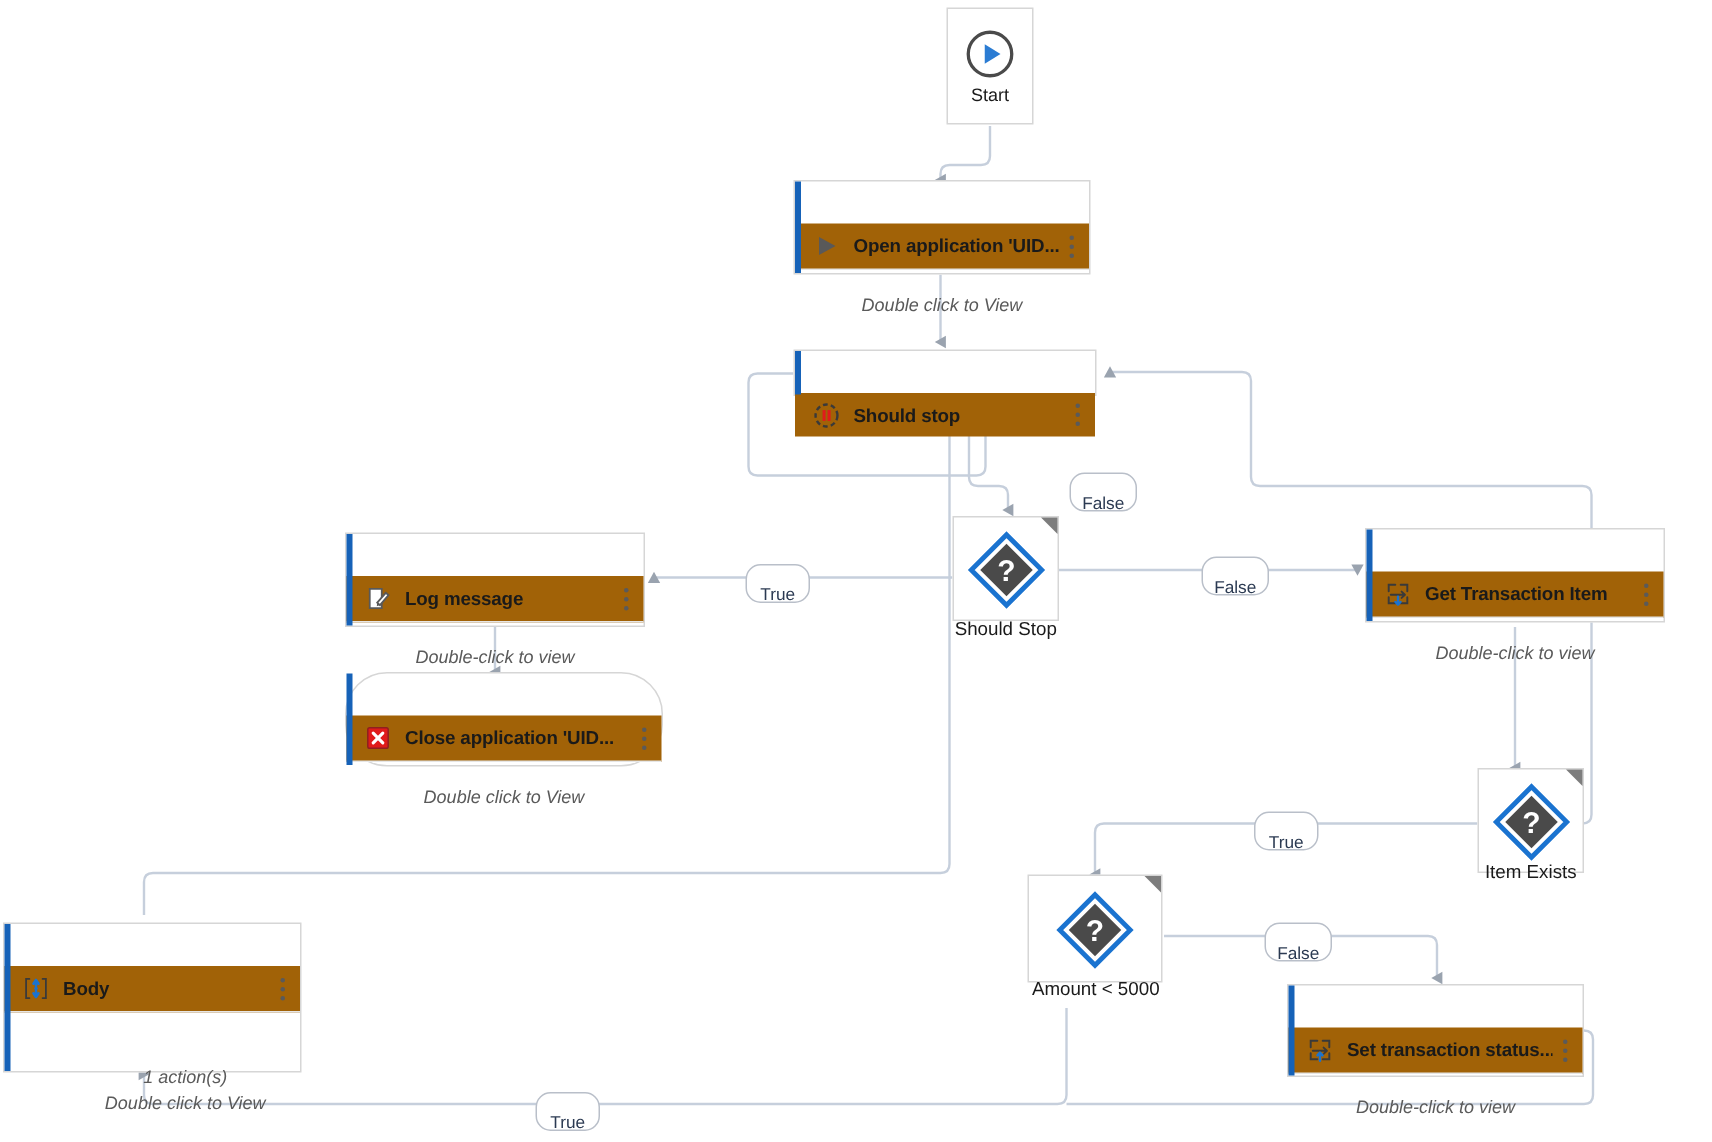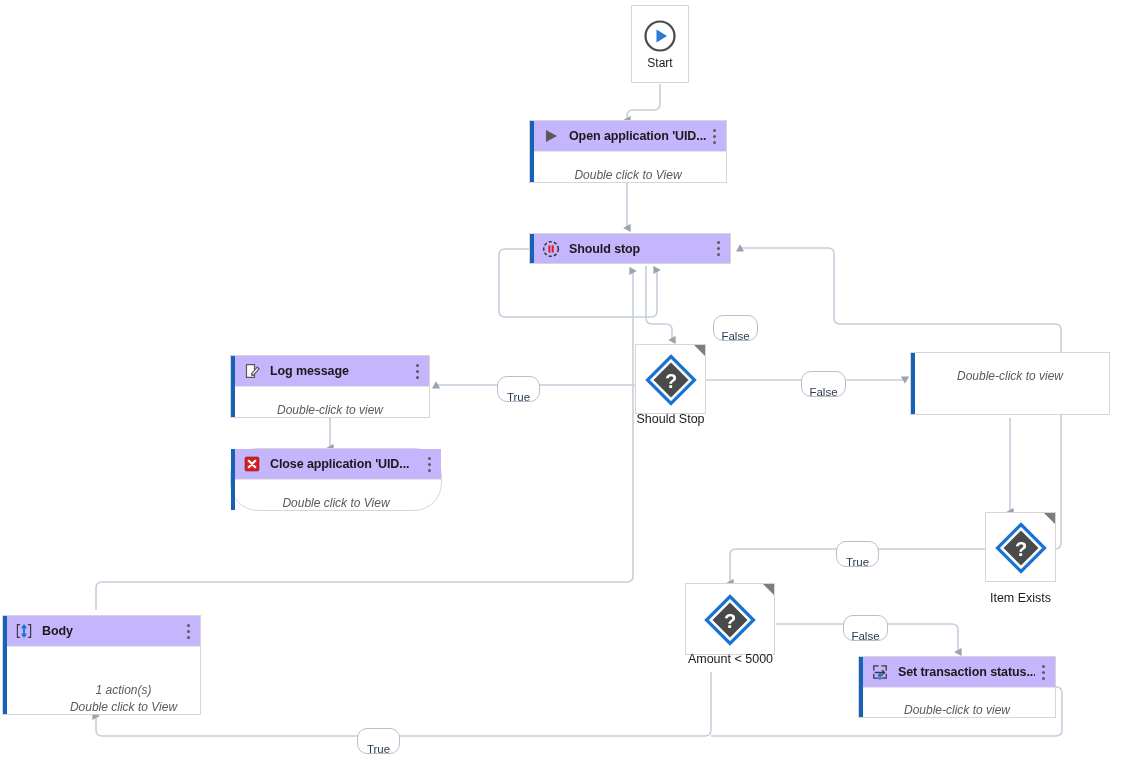--- a/index.html
+++ b/index.html
@@ -13,22 +13,22 @@
 
   
   .node{
     position:absolute;background:#ffffff;border:1px solid #d6d6d6;
     box-sizing:border-box;
   }
   .node .accent{
     position:absolute;left:0;top:0;bottom:0;width:4px;background:#1662b8;
   }
   .node .hdr{
-    display:flex;align-items:center;height:30px;background:#c4b5fd;
-    border-bottom:1px solid #e6e6e6;padding-left:12px;padding-right:4px;
+    display:flex;align-items:center;height:30px;background:#a16207;
+    border-bottom:1px solid #e6e6e6;padding-left:12px;padding-right:4px;margin-top:28px;
   }
   .node .hdr .ttl{
     font-size:12.5px;font-weight:bold;color:#1a1a1a;white-space:nowrap;
     overflow:hidden;flex:1;margin-left:9px;letter-spacing:-0.1px;
   }
   .node .body{
     display:flex;flex-direction:column;align-items:center;justify-content:flex-end;
     font-size:12px;font-style:italic;color:#5a5a5a;text-align:center;line-height:17px;
   }
   .kebab{width:16px;height:22px;display:flex;flex-direction:column;
@@ -214,36 +214,52 @@
           <i></i>
       </span>
     </div>
     <div class="body" style="height:32px;">
       <span>Double click to View</span>
     </div>
   </div>
 
   <div class="node" style="left:910px;top:352px;width:200px;height:63px;">
     <span class="accent"></span>
+    <div class="hdr">
+      <span class="ic">
+        <svg viewBox="0 0 18 18" width="18" height="18">
+          <path d="M2.8,7.2 L2.8,2.8 L7.2,2.8 M10.8,2.8 L15.2,2.8 L15.2,7.2" fill="none" stroke="#3a3a3a" stroke-width="1.3" stroke-linecap="round"></path>
+          <path d="M4.2,9.5 L13.5,9.5 M11.4,7.4 L13.6,9.5 L11.4,11.6" fill="none" stroke="#3a3a3a" stroke-width="1.3" stroke-linecap="round" stroke-linejoin="round"></path>
+          <path d="M2.8,11.2 L2.8,15.2 L7.2,15.2 M10.8,15.2 L15.2,15.2 L15.2,11.2" fill="none" stroke="#3a3a3a" stroke-width="1.3" stroke-linecap="round"></path>
+          <path d="M9,10.8 L9,16 M7.3,14.3 L9,16.1 L10.7,14.3" fill="none" stroke="#1a73d0" stroke-width="1.6" stroke-linecap="round" stroke-linejoin="round"></path>
+        </svg>
+      </span>
+      <span class="ttl">Get Transaction Item</span>
+      <span class="kebab">
+        <i></i>
+          <i></i>
+          <i></i>
+      </span>
+    </div>
     <div class="body" style="height:32px;">
       <span>Double-click to view</span>
     </div>
   </div>
 
   <div class="decnode" style="left:985px;top:512px;width:71px;height:70px;">
     <span class="corner"></span>
     <span class="dia" style="top:9px;">
       <svg viewBox="0 0 52 52" width="52" height="52">
         <path d="M26,2.5 L49.5,26 L26,49.5 L2.5,26 Z" fill="#ffffff" stroke="#1a73d0" stroke-width="3.2"></path>
         <path d="M26,8.5 L43.5,26 L26,43.5 L8.5,26 Z" fill="#4a4a4a"></path>
         <text x="26" y="33.5" font-family="Liberation Sans, sans-serif" font-size="20" font-weight="bold" fill="#ffffff" text-anchor="middle">?</text>
       </svg>
     </span>
   </div>
-  <div class="declabel" style="left:955px;top:591px;width:131px;">Item Exists</div>
+  <div class="declabel" style="left:955px;top:574px;width:131px;">Item Exists</div>
 
   <div class="decnode" style="left:685px;top:583px;width:90px;height:72px;">
     <span class="corner"></span>
     <span class="dia" style="top:10px;">
       <svg viewBox="0 0 52 52" width="52" height="52">
         <path d="M26,2.5 L49.5,26 L26,49.5 L2.5,26 Z" fill="#ffffff" stroke="#1a73d0" stroke-width="3.2"></path>
         <path d="M26,8.5 L43.5,26 L26,43.5 L8.5,26 Z" fill="#4a4a4a"></path>
         <text x="26" y="33.5" font-family="Liberation Sans, sans-serif" font-size="20" font-weight="bold" fill="#ffffff" text-anchor="middle">?</text>
       </svg>
     </span>

